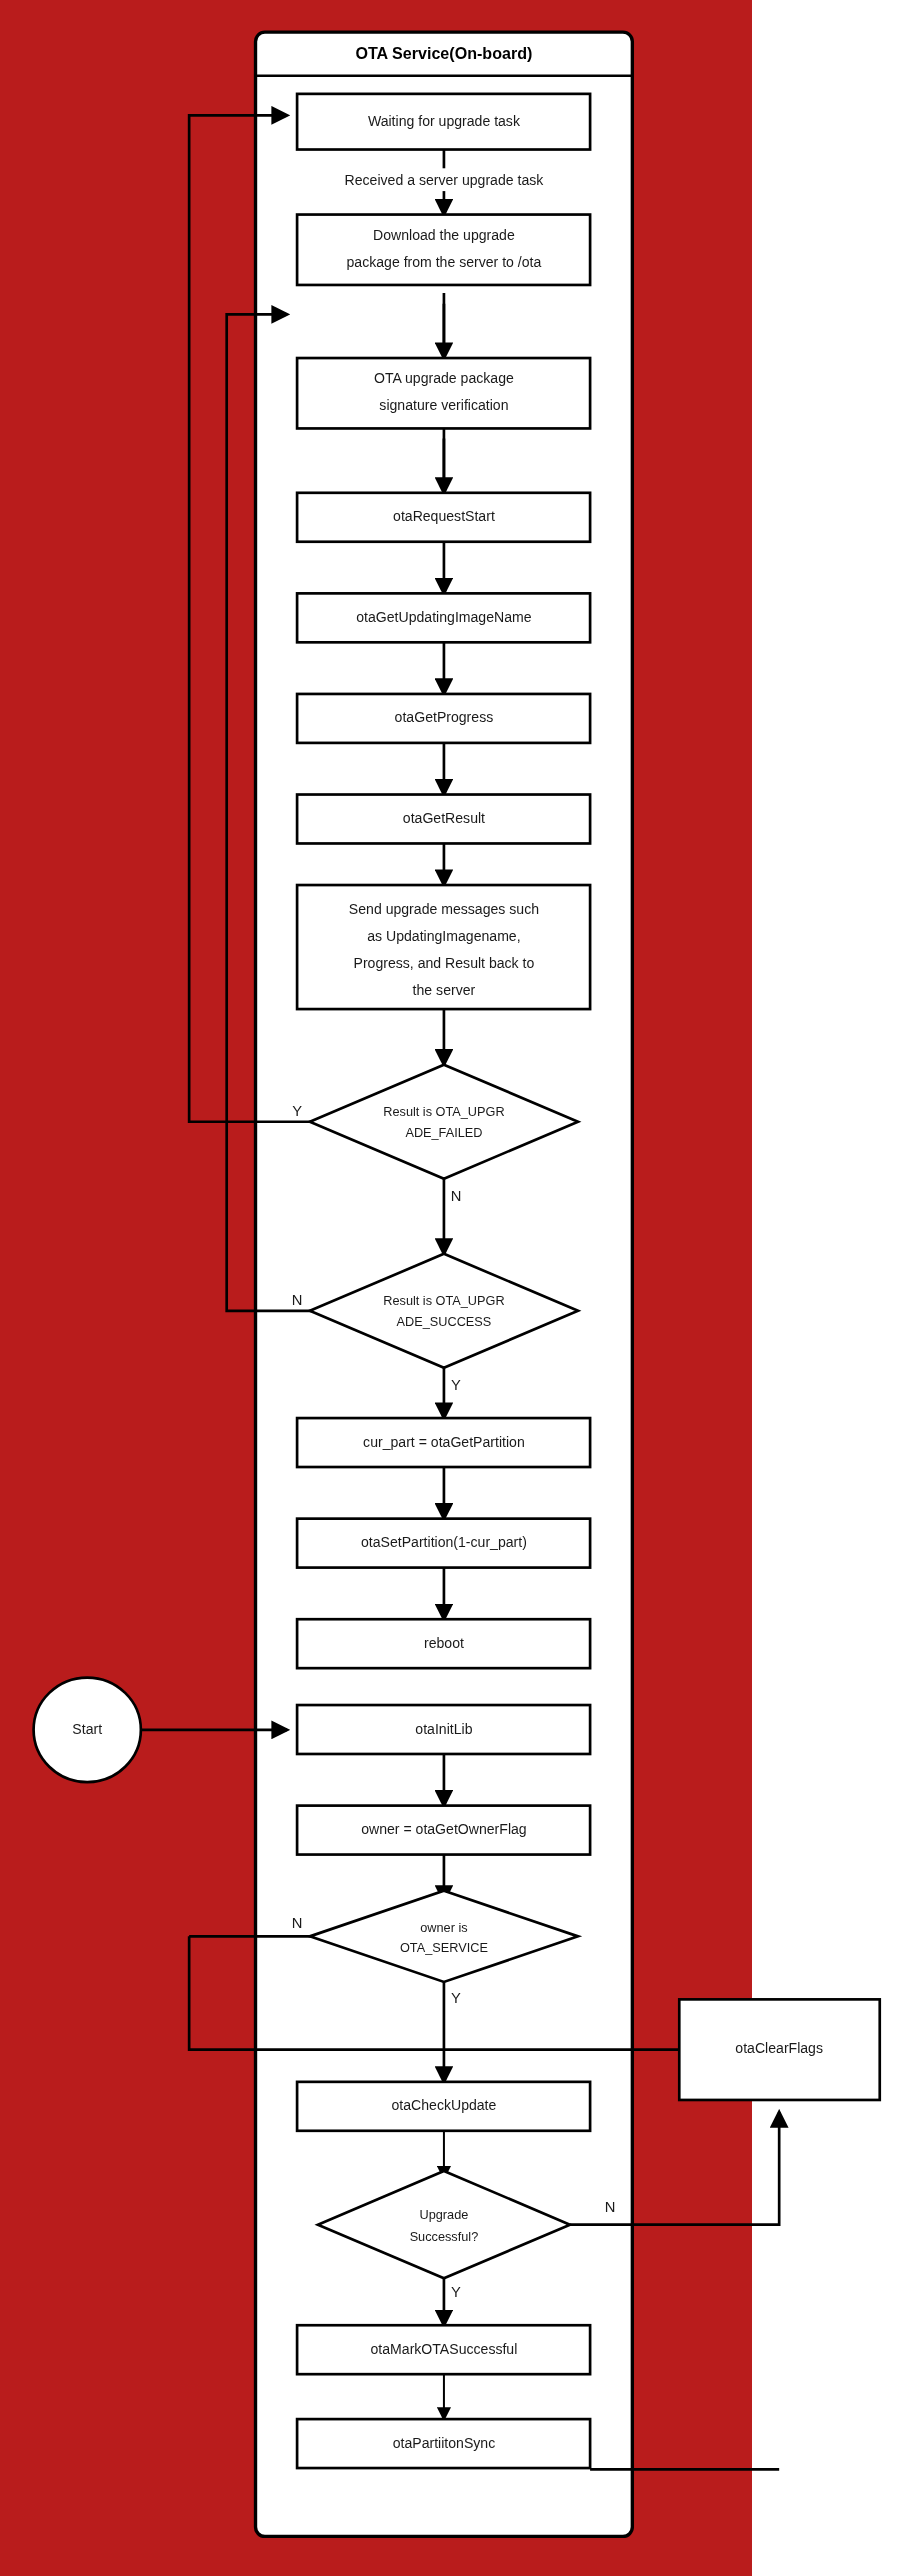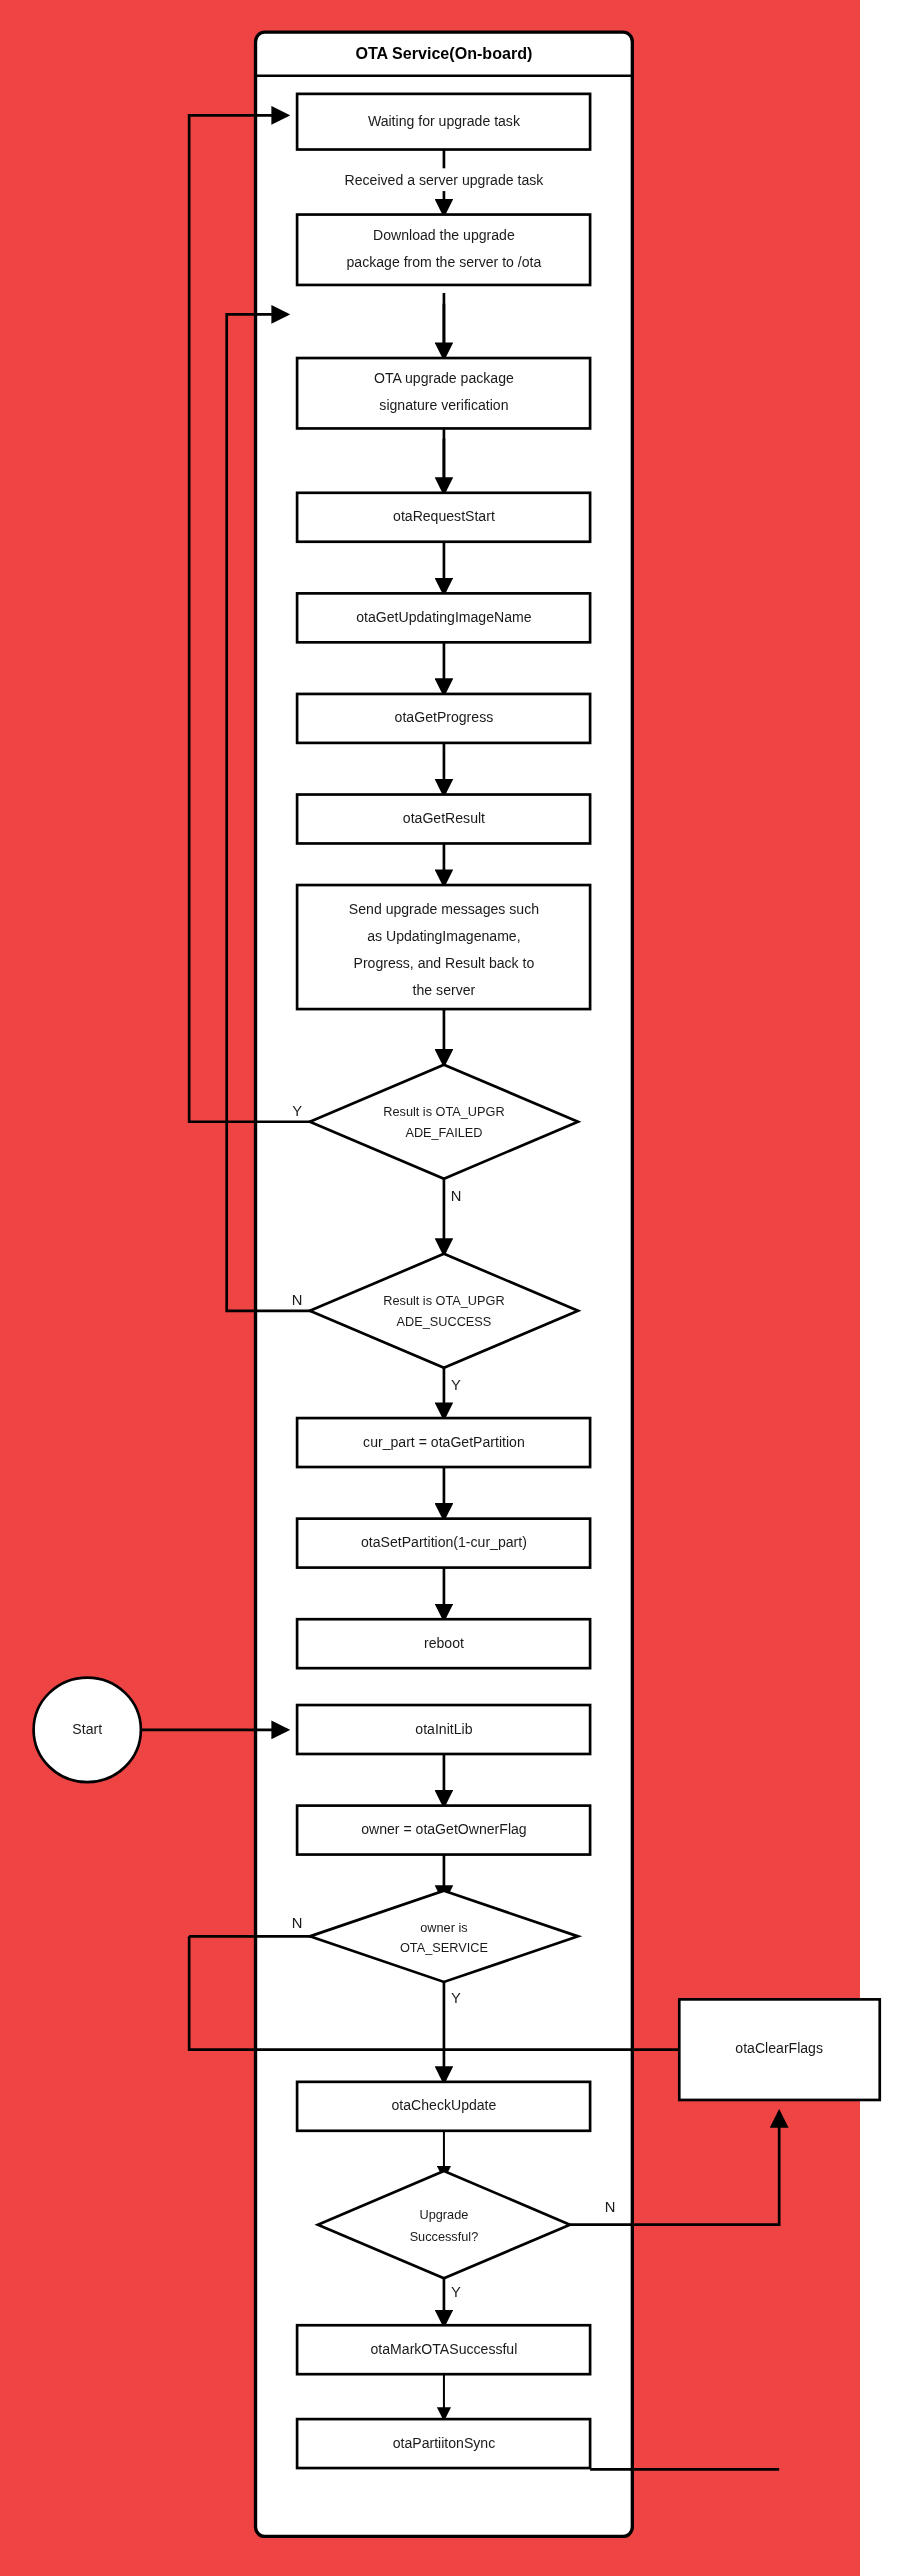--- a/index.html
+++ b/index.html
@@ -1,21 +1,21 @@
 <!DOCTYPE html>
 <html style="font-size:10.7px"><head>
 <meta charset="utf-8">
 <style>
   html,body{margin:0;padding:0;background:#ffffff;}
   body{
     width:912px;height:2576px;
     font-family:"Liberation Sans", sans-serif;
     overflow:hidden;
   }
-  #stage{position:relative;width:860px;height:2576px;background:#ef4444;}
+  #stage{position:relative;width:752px;height:2576px;background:#b91c1c;}
   svg#flow{display:block;width:912px;height:2576px;}
   .shape{fill:#ffffff;stroke:#000000;stroke-width:4;}
   .container{fill:#ffffff;stroke:#000000;stroke-width:5;}
   .lane-div{stroke:#000000;stroke-width:4;}
   .conn{stroke:#000000;stroke-width:4;fill:none;stroke-linecap:butt;stroke-linejoin:miter;}
   .conn-thin{stroke:#000000;stroke-width:3;fill:none;}
   .lbl{
     font-family:"Liberation Sans", sans-serif;
     font-size:21px;fill:#1a1a1a;
     text-anchor:middle;dominant-baseline:middle;

